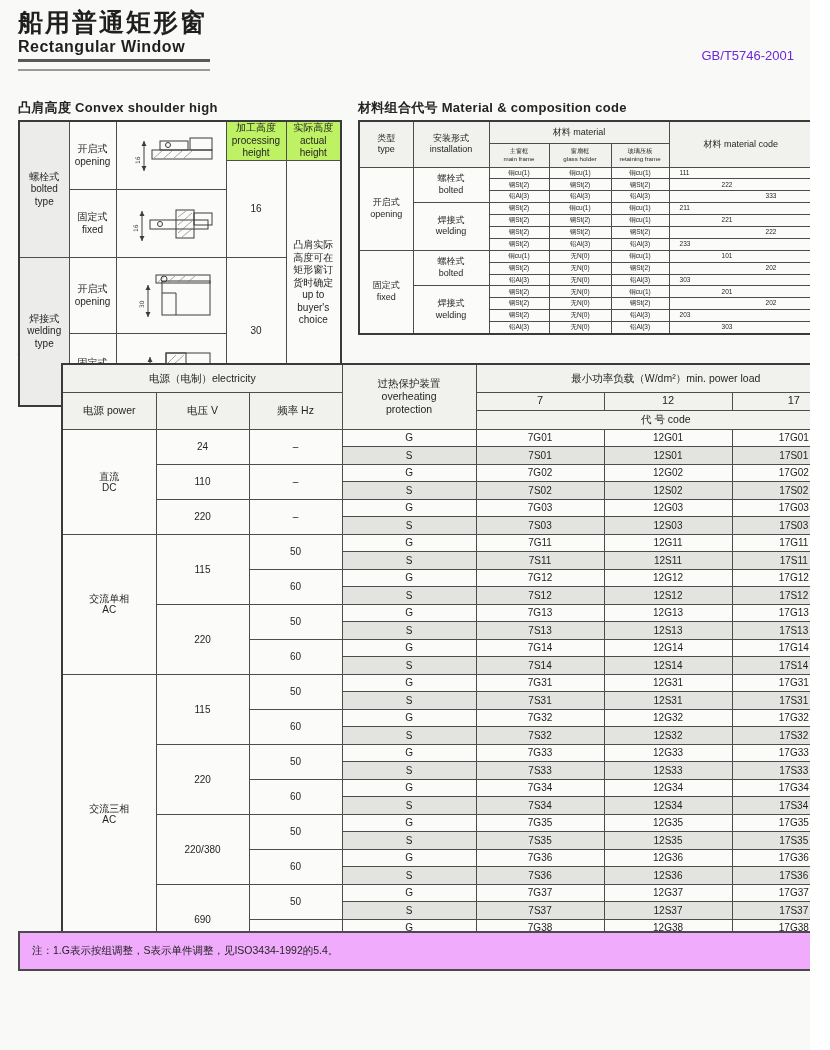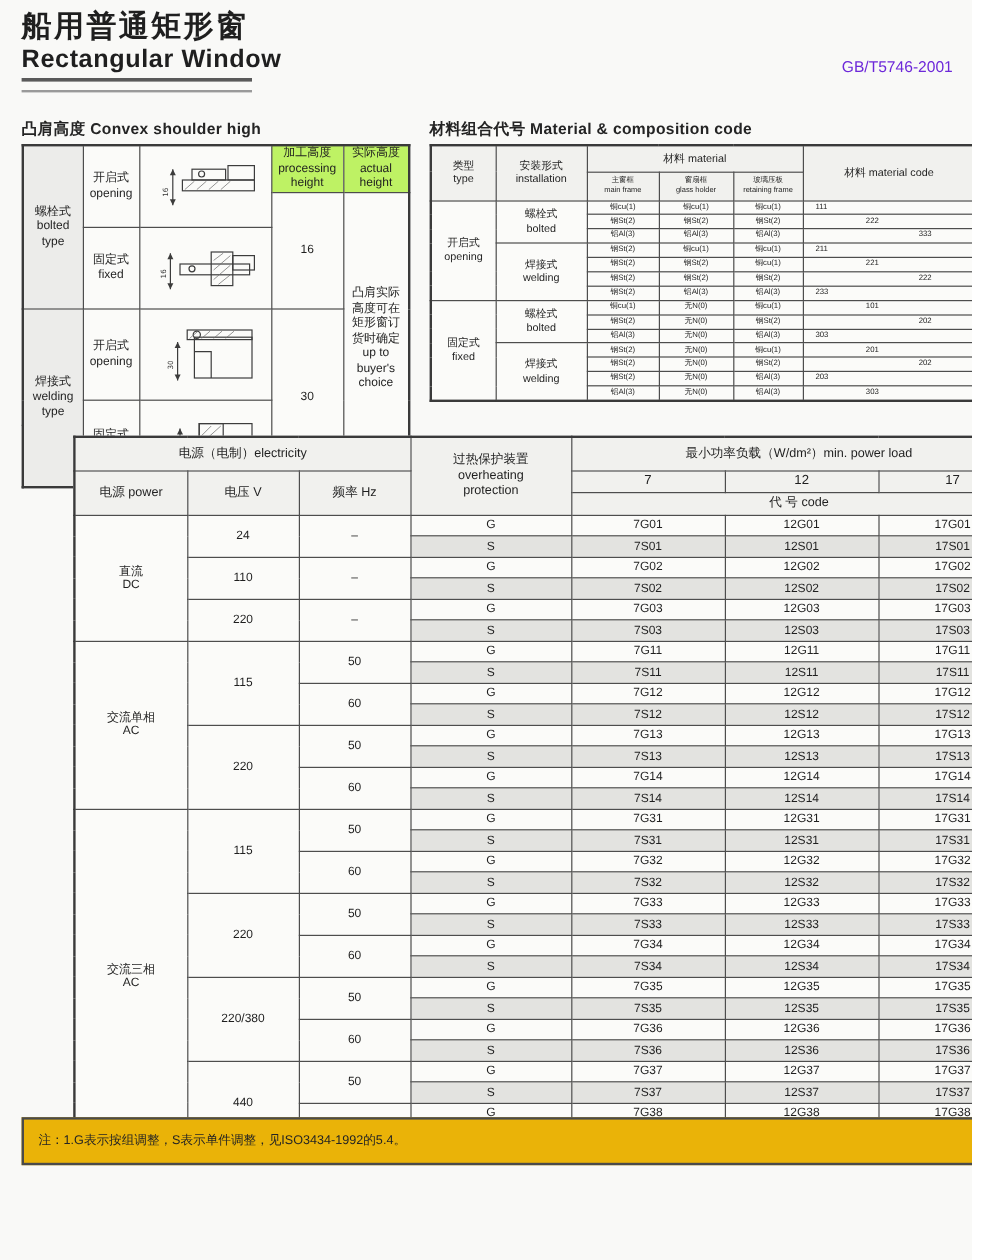--- a/index.html
+++ b/index.html
@@ -7,21 +7,21 @@
     position:relative;
     width:810px;height:1050px;
     background:#f9f9f7;
     font-family:"Liberation Sans","DejaVu Sans",sans-serif;
     color:#1f1f1f;
     overflow:hidden;
   }
   
   .doc-header{position:absolute;left:18px;top:8px;}
   .title-cn{font-size:25px;font-weight:bold;letter-spacing:2px;line-height:1.15;}
-  .title-en{font-size:21px;font-weight:bold;letter-spacing:0.5px;margin-top:1px;}
+  .title-en{font-size:16px;font-weight:bold;letter-spacing:0.5px;margin-top:1px;}
   .title-rule{width:192px;height:7px;margin-top:3px;
     border-top:3px solid #5a5a5a;border-bottom:2px solid #9a9a9a;}
   .standard-code{position:absolute;right:16px;top:48px;font-size:13px;color:#6d28d9;}
   .section-title{position:absolute;font-size:13px;font-weight:600;color:#242424;letter-spacing:0.3px;}
   #convex-title{left:18px;top:99px;}
   #material-title{left:358px;top:99px;}
   #glass-title{left:18px;top:340px;}
   
   table{border-collapse:collapse;table-layout:fixed;position:absolute;background:#fbfbf9;}
   td,th{border:1px solid #4d4d4d;text-align:center;vertical-align:middle;
@@ -51,21 +51,21 @@
   #glass-table{left:18px;top:363px;width:794px;margin-left:43px;}
   #glass-table th{font-size:10.5px;background:#f1f1ee;line-height:1.25;}
   #glass-table th.load-num{font-size:11px;}
   #glass-table td{font-size:10px;height:16.5px;line-height:1.1;}
   td.power-cell{font-size:11px;line-height:1.9;}
   td.voltage-cell,td.freq-cell{font-size:10.5px;}
   td.protection-cell{font-size:10.5px;}
   tr.shade td{background:#e3e3e0;}
   
   #notes-box{position:absolute;left:18px;top:931px;width:794px;box-sizing:border-box;
-    background:#eab308;border:2px solid #4a4a4a;padding:8px 12px 10px 12px;}
+    background:#f0abfc;border:2px solid #4a4a4a;padding:8px 12px 10px 12px;}
   .note-line{font-size:10.5px;line-height:1.75;color:#242424;}
   .note-line.indent{padding-left:27px;}
   svg .sk{stroke:#3c3c3c;stroke-width:1;fill:none;}
   svg .hatch{stroke:#6a6a6a;stroke-width:0.6;}
   svg text{font-size:6px;fill:#333;font-family:"DejaVu Sans",sans-serif;}
 </style>
 </head>
 <body>
 
 <div id="page">
@@ -526,21 +526,21 @@
           <td class="code-cell">12G36</td>
           <td class="code-cell">17G36</td>
         </tr>
         <tr class="shade">
           <td class="protection-cell">S</td>
           <td class="code-cell">7S36</td>
           <td class="code-cell">12S36</td>
           <td class="code-cell">17S36</td>
         </tr>
         <tr>
-          <td rowspan="4" class="voltage-cell">440</td>
+          <td rowspan="4" class="voltage-cell">690</td>
           <td rowspan="2" class="freq-cell">50</td>
           <td class="protection-cell">G</td>
           <td class="code-cell">7G37</td>
           <td class="code-cell">12G37</td>
           <td class="code-cell">17G37</td>
         </tr>
         <tr class="shade">
           <td class="protection-cell">S</td>
           <td class="code-cell">7S37</td>
           <td class="code-cell">12S37</td>

